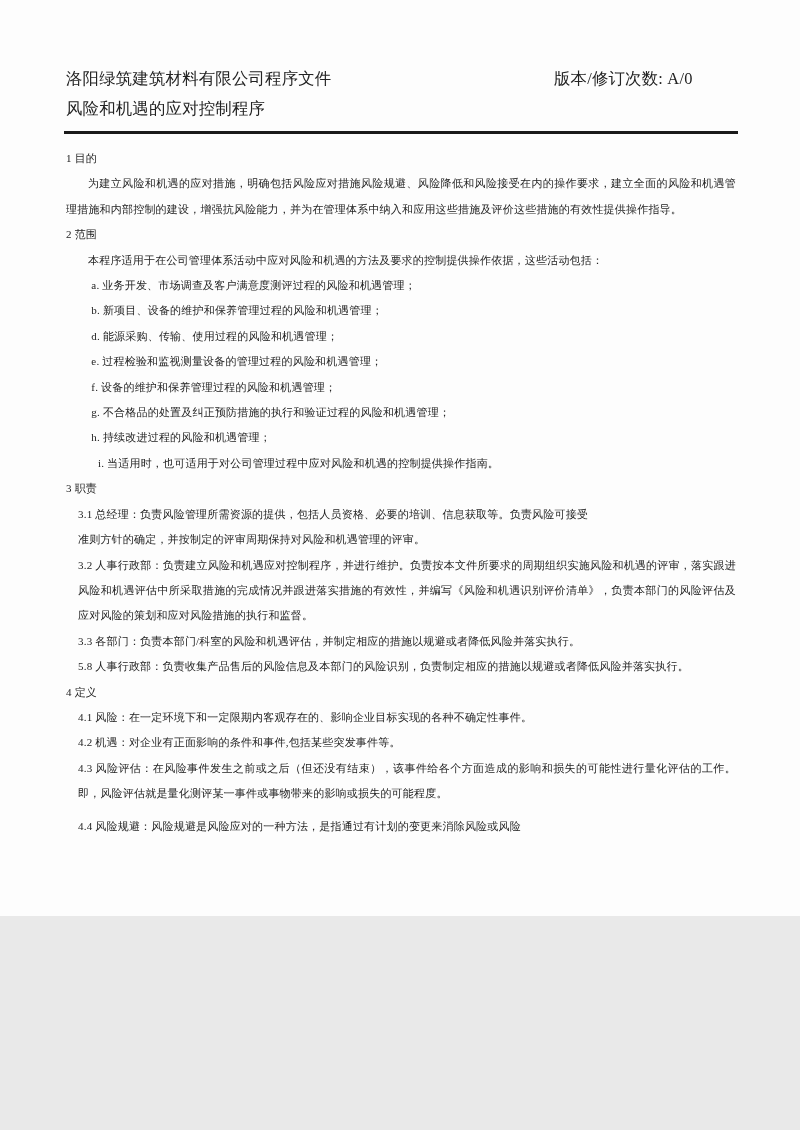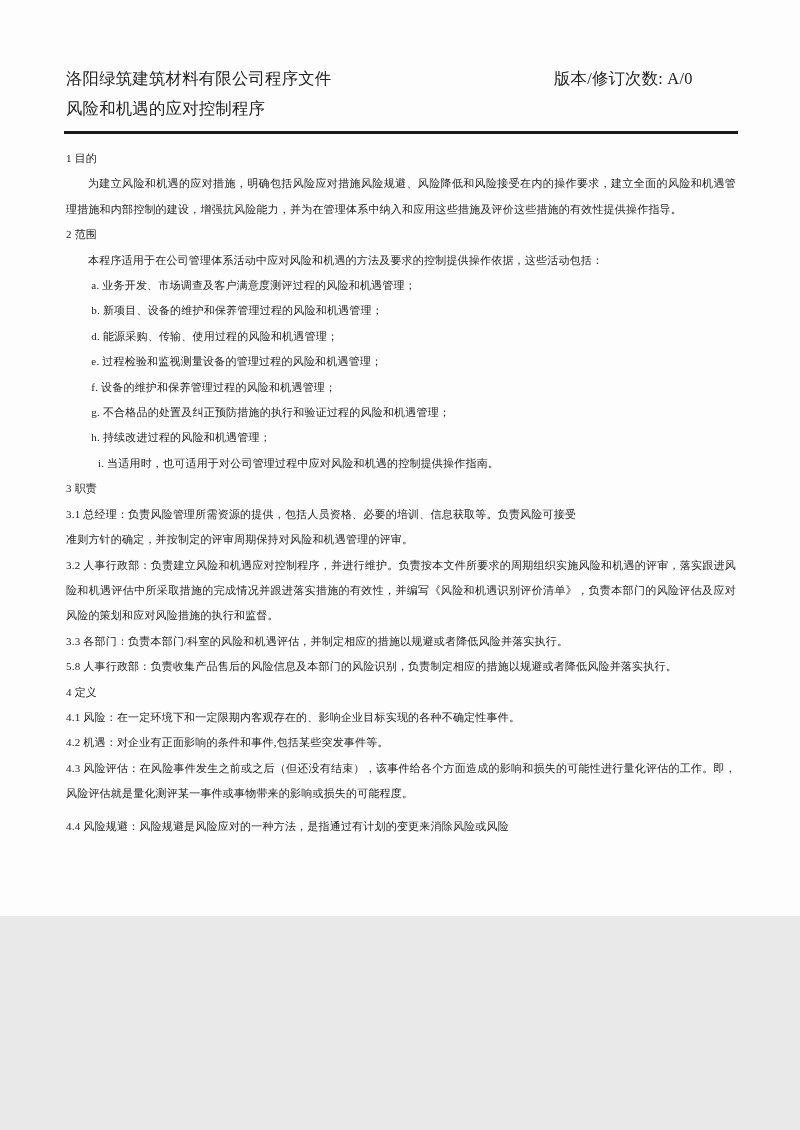--- a/index.html
+++ b/index.html
@@ -40,21 +40,21 @@
     width: 670px;
     font-size: 11px;
     line-height: 25.4px;
     text-align: justify;
     text-justify: inter-ideograph;
     letter-spacing: 0.2px;
   }
   .blk { margin: 0; }
   .section-heading { text-align: left; }
   .paragraph { text-indent: 2em; }
-  .paragraph-flush { text-indent: 0; }
+  .paragraph-flush { text-indent: 0; margin-left: 12px; }
   .list-item { padding-left: 2.3em; }
   .list-item-deep { padding-left: 2.9em; }
   .gap { margin-top: 7px; }
 </style>
 </head>
 <body>
 
 <div class="page">
   <div class="doc-header">
     <div class="left">

